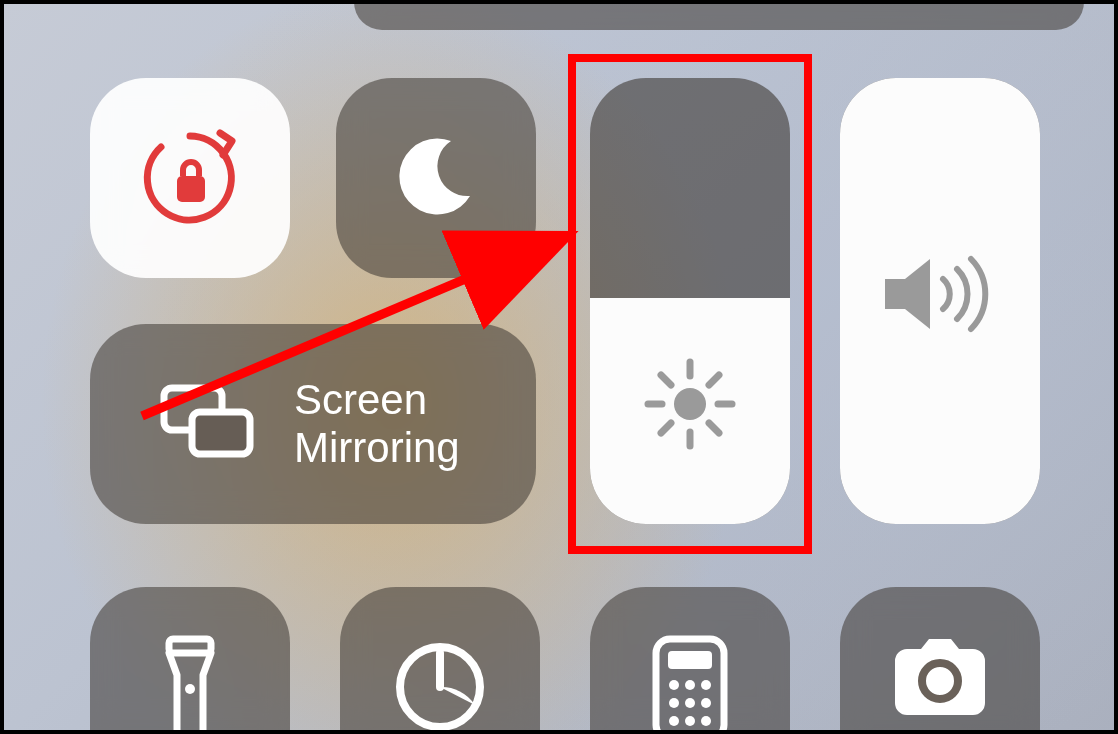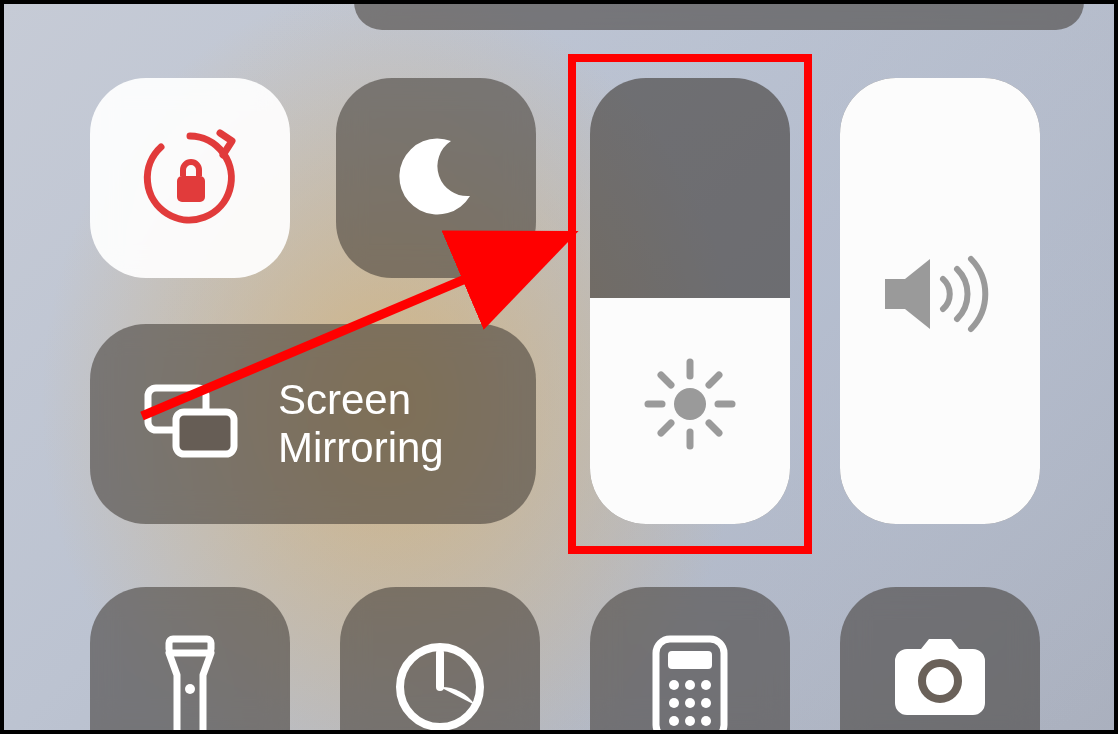--- a/index.html
+++ b/index.html
@@ -26,21 +26,21 @@
   .top-pill{left:350px;top:-30px;width:730px;height:56px;border-radius:40px;}
 
   
   .rot-lock{left:86px;top:74px;width:200px;height:200px;display:flex;align-items:center;justify-content:center;}
   .rot-lock svg{display:block;}
 
   
   .dnd{left:332px;top:74px;width:200px;height:200px;display:flex;align-items:center;justify-content:center;}
 
   
-  .scr-mirror{left:86px;top:320px;width:446px;height:200px;display:flex;align-items:center;padding-left:52px;gap:36px;}
+  .scr-mirror{left:86px;top:320px;width:446px;height:200px;display:flex;align-items:center;padding-left:68px;gap:36px;}
   .scr-mirror .label{color:#fff;font-size:42px;line-height:1.15;}
 
   
   .slider{position:absolute;width:200px;height:446px;border-radius:56px;overflow:hidden;}
   .slider .track{position:absolute;inset:0;background:rgba(60,55,50,.6);}
   .slider .fill{position:absolute;left:0;bottom:0;width:100%;background:rgba(255,255,255,.98);}
   .slider .icon{position:absolute;left:0;width:100%;display:flex;justify-content:center;align-items:center;}
   .brightness{left:586px;top:74px;}
   .brightness .fill{height:226px;}
   .brightness .icon{bottom:70px;}

